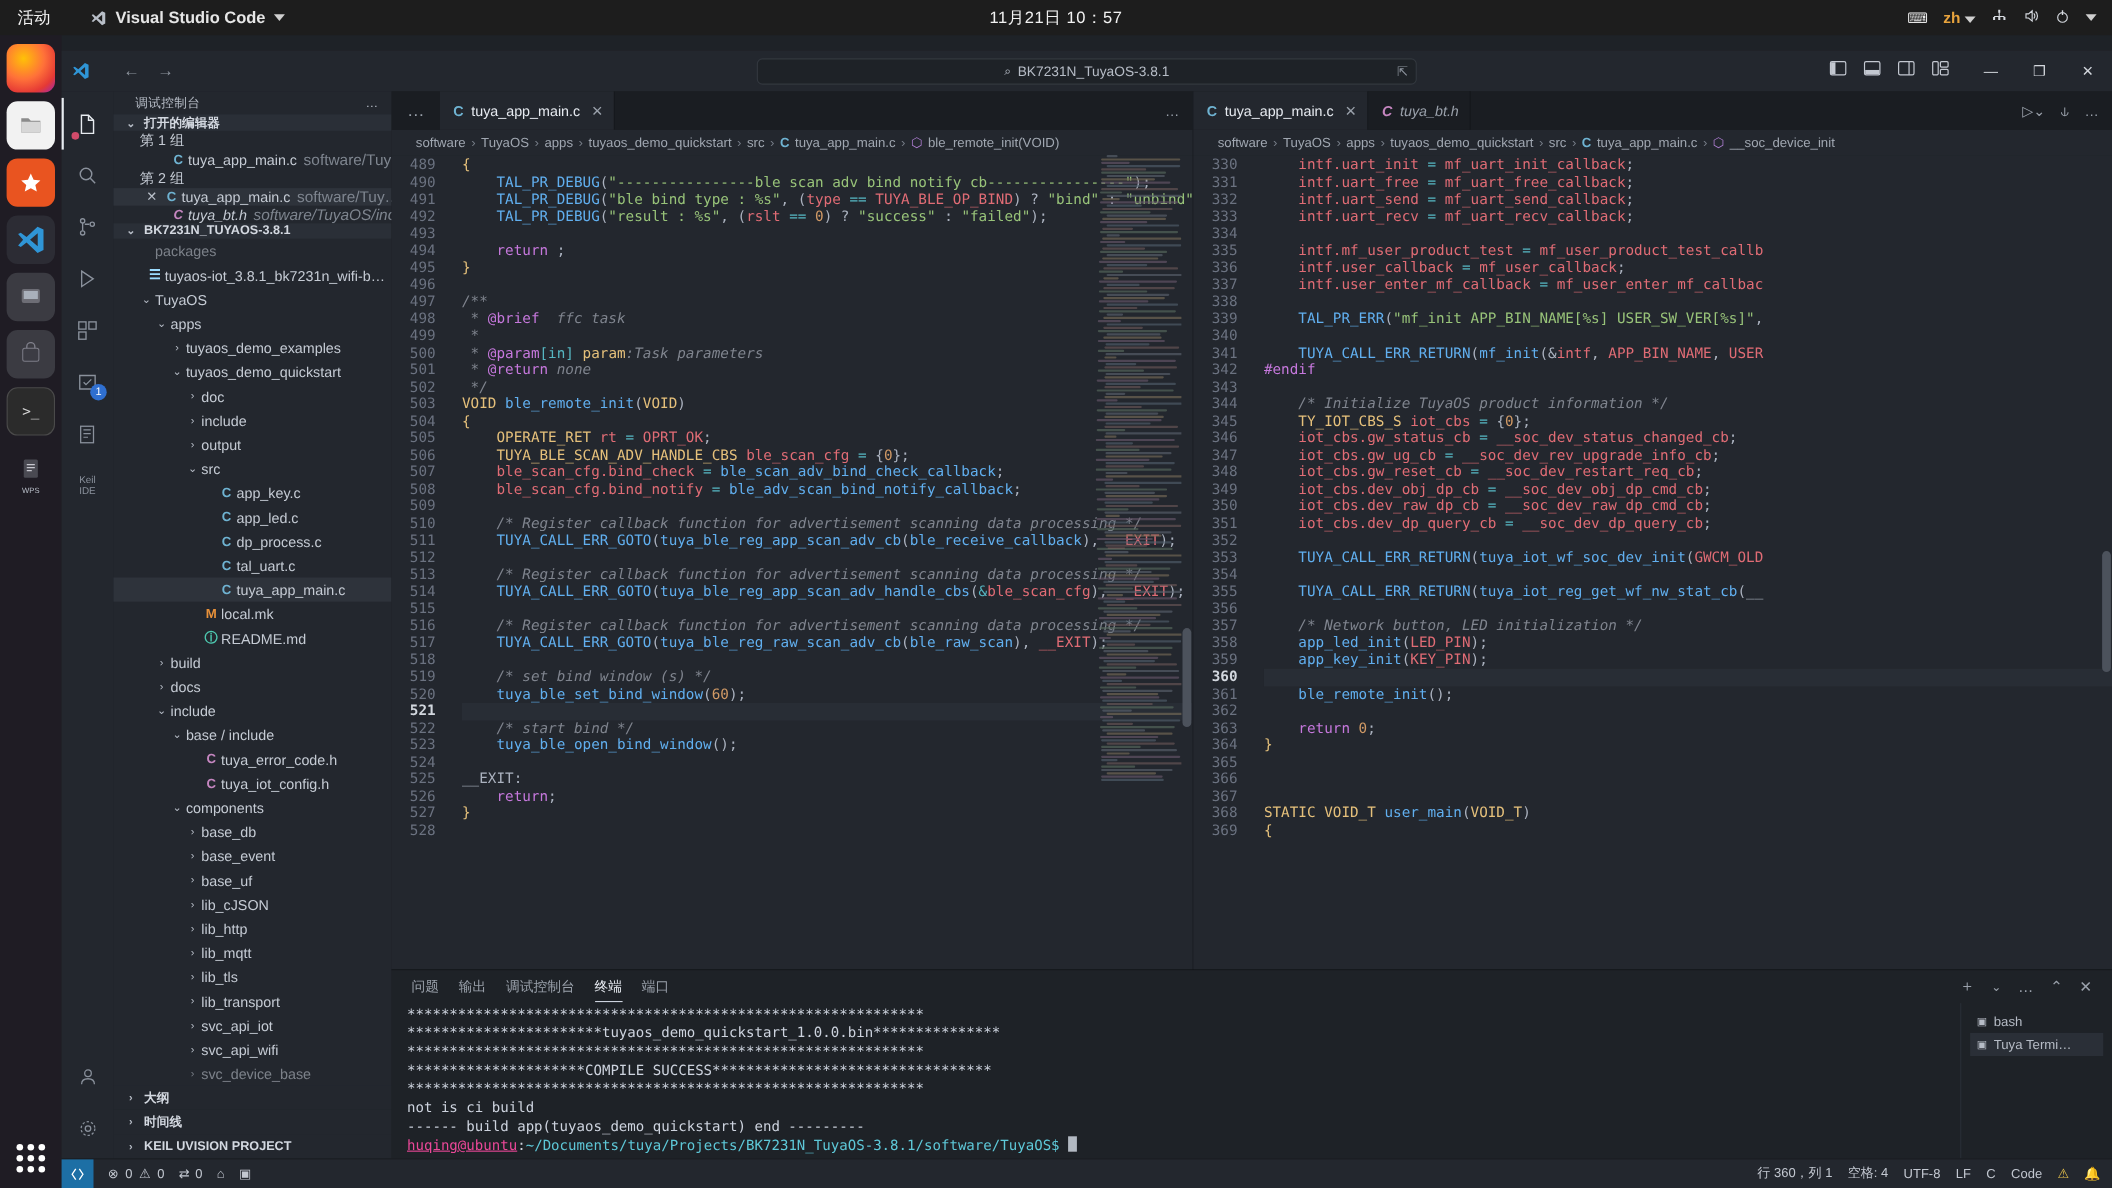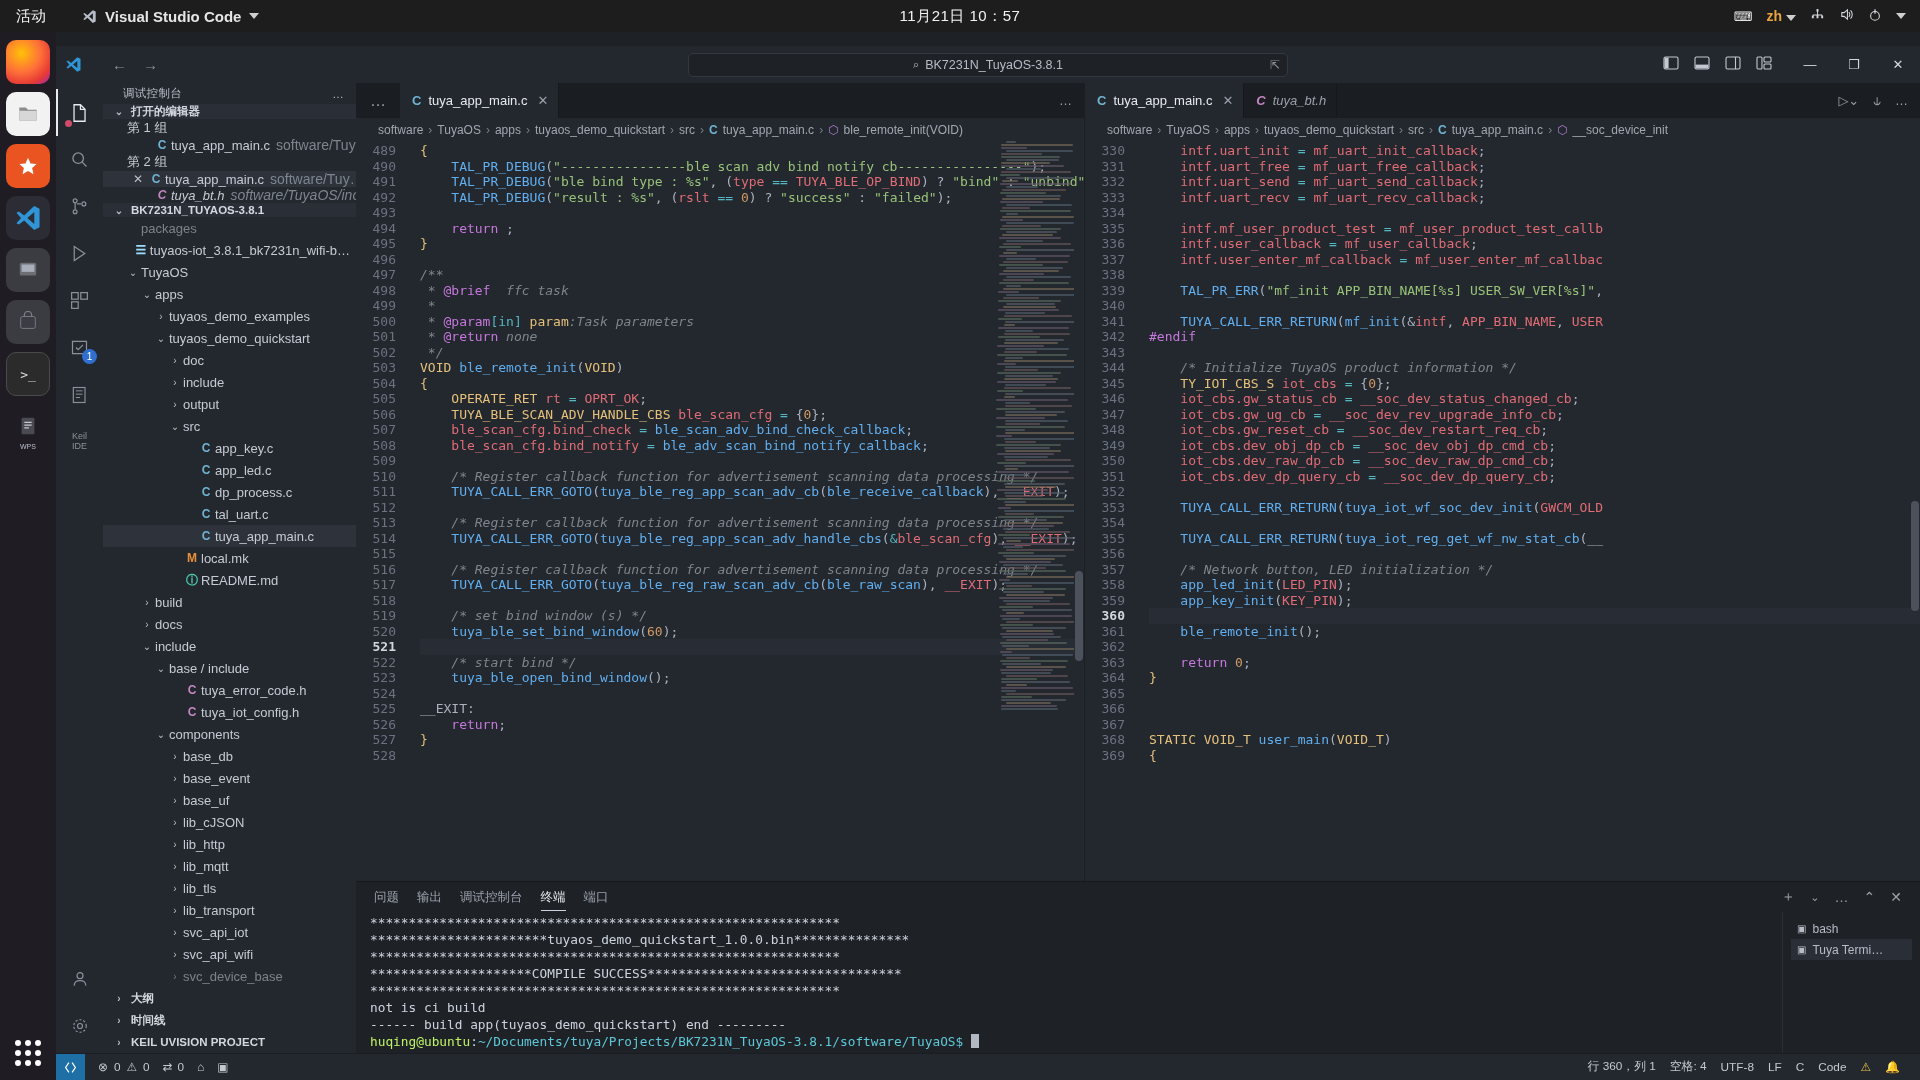--- a/index.html
+++ b/index.html
@@ -223,40 +223,40 @@
   .panel-tabs .pt.active { color: #e6eaf0; border-bottom: 1px solid #cdd3de; }
   .panel-right {
     margin-left: auto; display: flex; align-items: center; gap: 15px; color: #9aa1ab; font-size: 14px;
   }
   .panel-body { flex: 1; display: flex; min-height: 0; }
   .term {
     flex: 1; font-family: "DejaVu Sans Mono", monospace; font-size: 12.8px;
     line-height: 17px; color: #cdd3de; padding: 2px 0 0 14px; white-space: pre; overflow: hidden;
   }
   .term .path { color: #5ec8d8; }
-  .term .user { color: #bef264; }
+  .term .user { color: #ec4899; text-decoration: underline; }
   .term .cursor { display:inline-block; width:8px; height:14px; background:#cdd3de; vertical-align:-2px; opacity:.85; }
   .term-side {
     width: 138px; flex: 0 0 138px; border-left: 1px solid #2a2f37; padding: 6px 8px;
     font-size: 12px; color: #b6bcc6;
   }
   .term-side .ts-row { display:flex; align-items:center; gap:6px; height: 21px; padding-left: 6px; }
   .term-side .ts-row.active { background: #2a2f37; }
 
   
   .status {
     height: 27px; flex: 0 0 27px; background: #23272e; display: flex; align-items: center;
     font-size: 11.8px; color: #c3c8d1; position: relative; border-top: 1px solid #1a1d22;
   }
   .status .left { display:flex; align-items:center; gap: 13px; padding-left: 0; }
   .status .remote {
     background:#1d6fa5; color:#fff; height:27px; display:flex; align-items:center;
     padding: 0 8px; gap:4px;
   }
-  .status .right { margin-left:auto; display:flex; align-items:center; gap: 14px; padding-right: 20px; }
+  .status .right { margin-left:auto; display:flex; align-items:center; gap: 14px; padding-right: 10px; }
   .status .warnbox { color:#e8c34a; }
   .bell { font-size: 12px; }
 </style>
 </head>
 <body>
 
 <div class="screen">
 
   <div class="gnome-bar">
     <div class="gnome-activities">活动</div>

